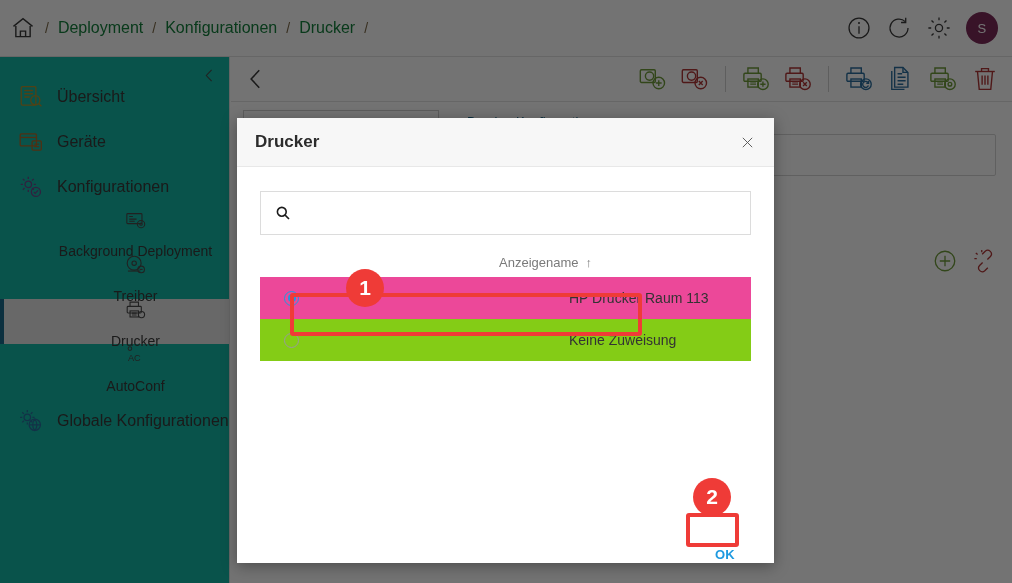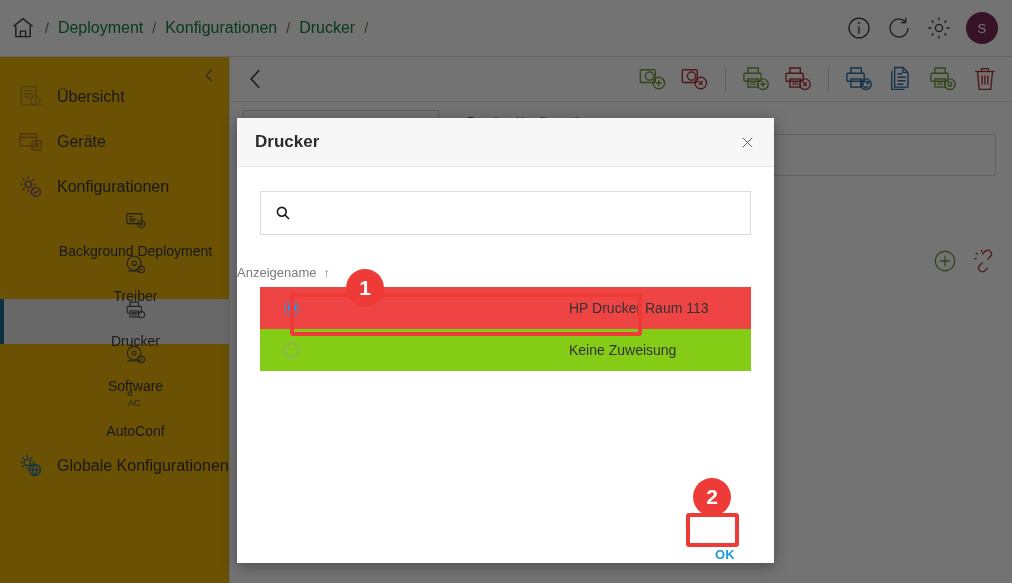--- a/index.html
+++ b/index.html
@@ -29,21 +29,21 @@
   .tb-icon { width: 26px; height: 26px; display:block; }
   .avatar {
     width: 32px; height: 32px; border-radius: 50%; background: #7d2b59;
     color: #fff; font-size: 13px; display: flex; align-items: center;
     justify-content: center; letter-spacing: .4px;
   }
 
   
   .sidebar {
     position: absolute; left: 0; top: 57px; width: 230px; height: 526px;
-    background: #eab308; border-right: 1px solid #e0e0e0;
+    background: #14b8a6; border-right: 1px solid #e0e0e0;
     padding-top: 8px;
   }
   .sb-collapse {
     position: absolute; right: 6px; top: 4px; width: 28px; height: 28px;
     display: flex; align-items: center; justify-content: center;
   }
   .sb-item {
     display: flex; align-items: center; height: 45px; padding-left: 14px;
     gap: 13px; border-left: 4px solid transparent; cursor: pointer;
   }
@@ -107,29 +107,29 @@
     display: flex; align-items: center; padding: 0 14px;
   }
   .search-icon { width: 16px; height: 16px; display:block; flex:0 0 auto; }
   .search-input {
     border: none; outline: none; flex: 1; margin-left: 10px;
     font-size: 14px; font-family: "Liberation Sans", sans-serif; color: #333;
     background: transparent;
   }
 
   .list-header {
-    display: flex; align-items: center; height: 30px; margin-top: 22px;
-    padding-right: 182px; 
+    display: flex; align-items: center; height: 30px; margin-top: 12px;
+    padding-right: 182px; justify-content: flex-end;
   }
   .lh-text { font-size: 13px; color: #7a7a7a; }
   .lh-arrow { font-size: 13px; color: #7a7a7a; margin-left: 7px; }
 
   .list-rows { margin: 0 23px; }
   .list-row {
-    display: flex; align-items: center; height: 42px; background: #ef4444;
+    display: flex; align-items: center; height: 42px; background: #ec4899;
     cursor: pointer; position: relative;
   }
   .list-row.alt { background: #84cc16; }
   .radio {
     width: 15px; height: 15px; border-radius: 50%; border: 1.5px solid #9a9a9a;
     margin-left: 24px; flex: 0 0 auto; position: relative; background: transparent;
   }
   .radio.checked { border-color: #1f9ae0; }
   .radio.checked::after {
     content: ""; position: absolute; left: 50%; top: 50%;
@@ -289,32 +289,20 @@
             <path d="M5.5 8V3.4h9.2V8"></path>
             <rect x="2.4" y="8" width="15.4" height="7.2" rx="1"></rect>
             <rect x="5.5" y="13" width="9.2" height="6.6"></rect>
             <path d="M7.5 15.4h5.2M7.5 17.4h5.2"></path>
             <circle cx="18" cy="17" r="3.4"></circle>
           </svg>
         </span>
         <span class="sb-label">Drucker</span>
       </div>
 
-      <div class="sb-item sub">
-        <span>
-          <svg class="sb-ic" viewBox="0 0 24 24" fill="none" stroke="#4a4a4a" stroke-width="1.2">
-            <circle cx="10" cy="10" r="7.4"></circle>
-              <circle cx="10" cy="10" r="2.1"></circle>
-            <path d="M2.8 18.4h14"></path>
-            <circle cx="17.6" cy="16.8" r="3.6"></circle>
-              <path d="M17.6 15.2v3.2"></path>
-          </svg>
-        </span>
-        <span class="sb-label">Software</span>
-      </div>
 
       <div class="sb-item sub">
         <span>
           <svg class="sb-ic" viewBox="0 0 24 24" fill="none" stroke="#4a4a4a" stroke-width="1.1">
             <circle cx="5.4" cy="5" r="2"></circle>
             <text x="3.2" y="19" font-size="10" fill="#4a4a4a" stroke="none" font-family="Liberation Sans">AC</text>
           </svg>
         </span>
         <span class="sb-label">AutoConf</span>
       </div>

